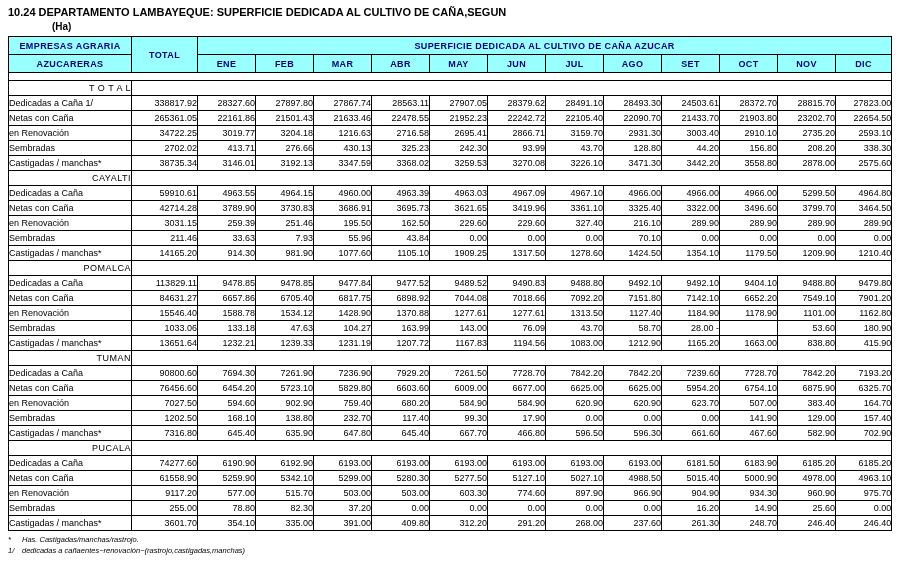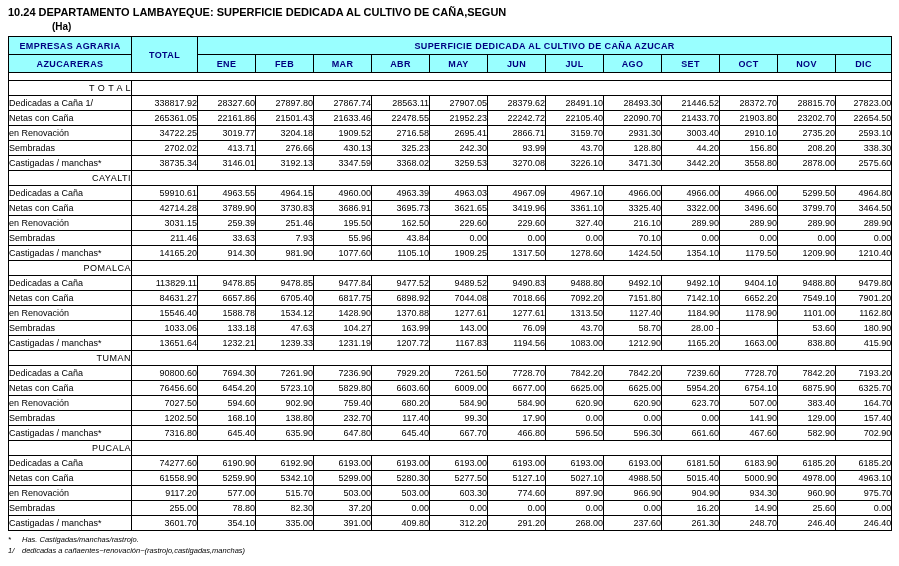--- a/index.html
+++ b/index.html
@@ -158,21 +158,21 @@
         <td class="cell lbl">Dedicadas a Caña 1/</td>
         <td class="cell num">338817.92</td>
         <td class="cell num">28327.60</td>
         <td class="cell num">27897.80</td>
         <td class="cell num">27867.74</td>
         <td class="cell num">28563.11</td>
         <td class="cell num">27907.05</td>
         <td class="cell num">28379.62</td>
         <td class="cell num">28491.10</td>
         <td class="cell num">28493.30</td>
-        <td class="cell num">21446.52</td>
+        <td class="cell num">24503.61</td>
         <td class="cell num">28372.70</td>
         <td class="cell num">28815.70</td>
         <td class="cell num">27823.00</td>
       </tr>
       <tr>
         <td class="cell lbl">Netas con Caña</td>
         <td class="cell num">265361.05</td>
         <td class="cell num">22161.86</td>
         <td class="cell num">21501.43</td>
         <td class="cell num">21633.46</td>
@@ -184,21 +184,21 @@
         <td class="cell num">21433.70</td>
         <td class="cell num">21903.80</td>
         <td class="cell num">23202.70</td>
         <td class="cell num">22654.50</td>
       </tr>
       <tr>
         <td class="cell lbl">en Renovación</td>
         <td class="cell num">34722.25</td>
         <td class="cell num">3019.77</td>
         <td class="cell num">3204.18</td>
-        <td class="cell num">1909.52</td>
+        <td class="cell num">1216.63</td>
         <td class="cell num">2716.58</td>
         <td class="cell num">2695.41</td>
         <td class="cell num">2866.71</td>
         <td class="cell num">3159.70</td>
         <td class="cell num">2931.30</td>
         <td class="cell num">3003.40</td>
         <td class="cell num">2910.10</td>
         <td class="cell num">2735.20</td>
         <td class="cell num">2593.10</td>
       </tr>

